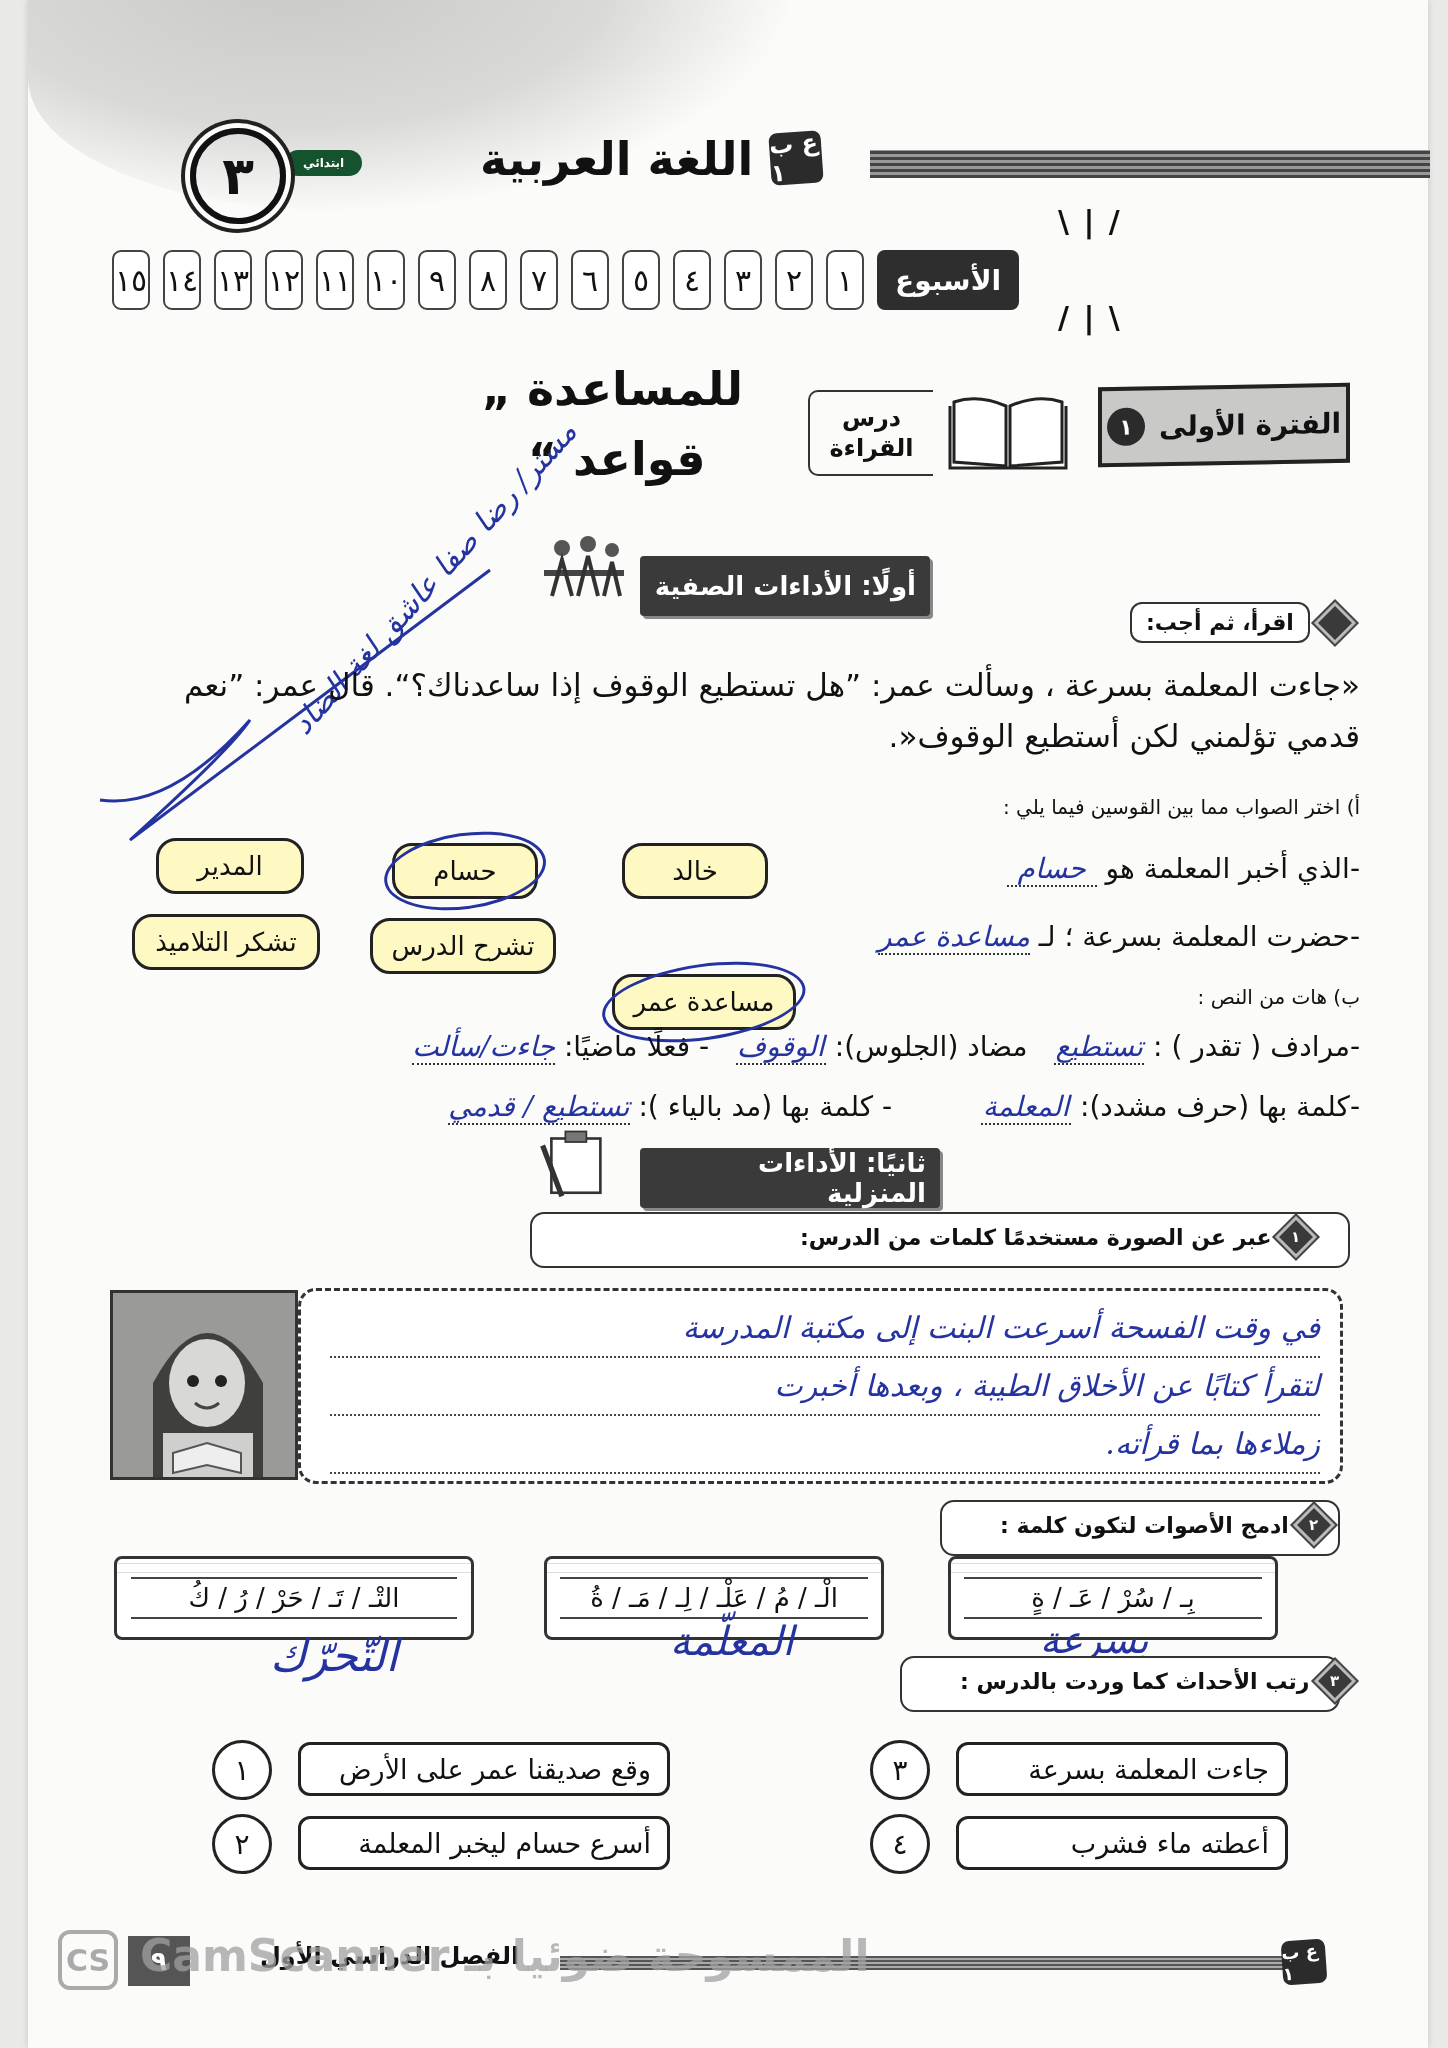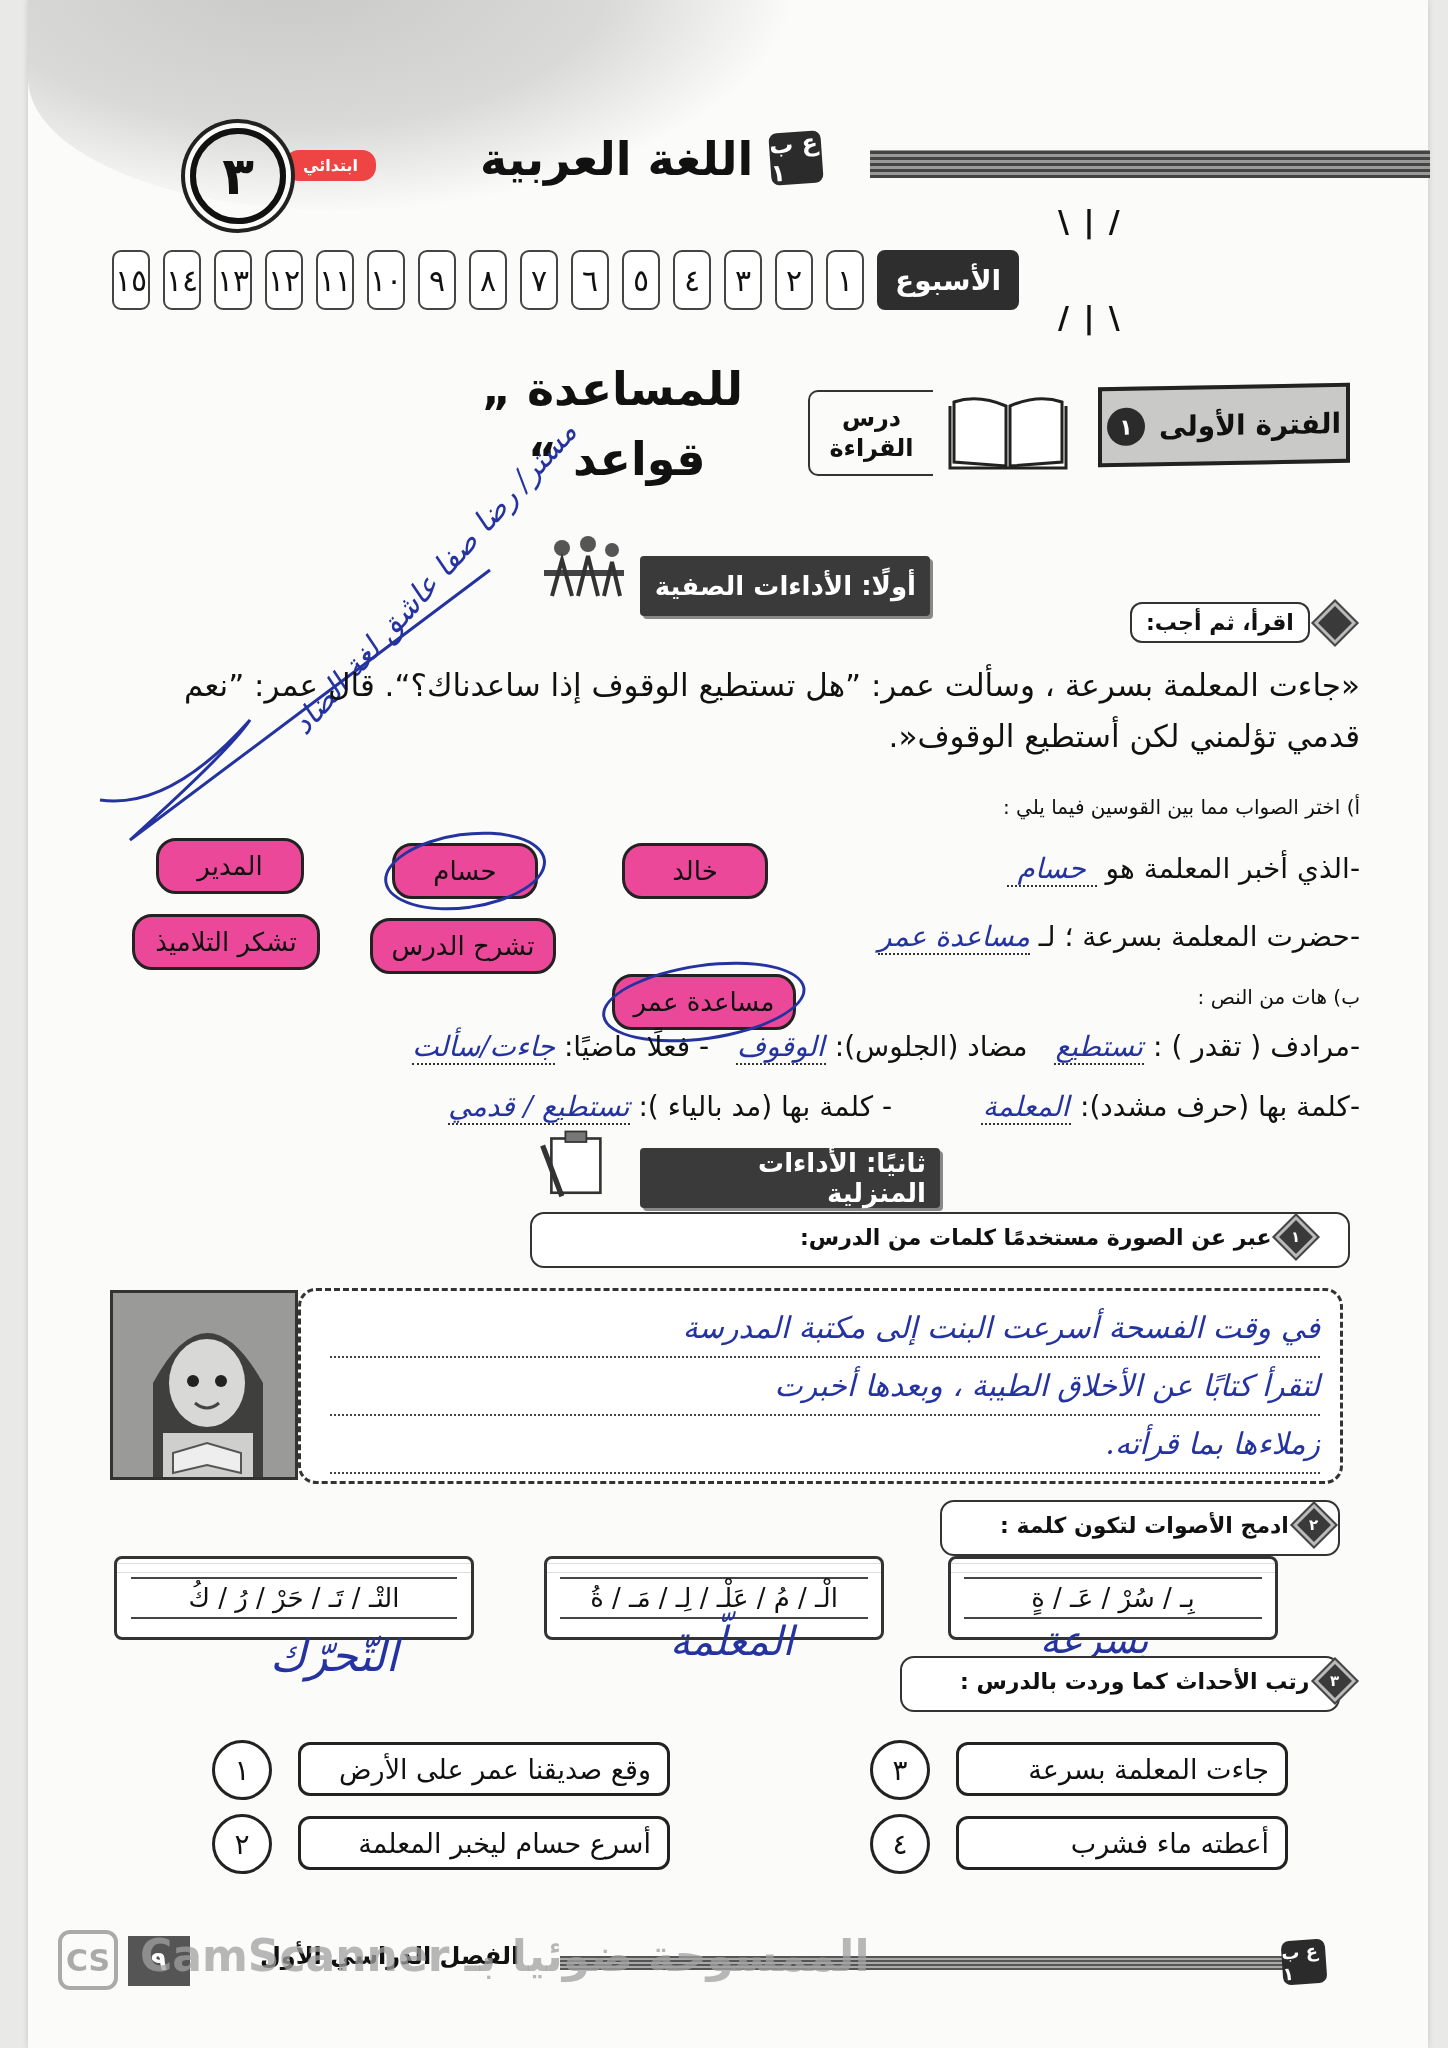--- a/index.html
+++ b/index.html
@@ -23,21 +23,21 @@
   .abs { position: absolute; }
   .rtl { direction: rtl; }
 
   
   .header-bar { left: 870px; top: 150px; width: 560px; height: 28px;
     background: repeating-linear-gradient(0deg,#444 0 3px,#999 3px 6px); }
   .logo-box { width: 52px; height: 52px; background: #2b2b2b; border-radius: 8px; color:#fff;
     display:flex; align-items:center; justify-content:center; font-size: 24px; font-weight:bold;
     transform: rotate(-4deg); }
   .title { left: 480px; top: 132px; font-size: 46px; font-weight: bold; }
-  .level-pill { left: 285px; top: 150px; background:#ef4444; color:#fff; font-size: 16px; font-weight:bold;
+  .level-pill { left: 285px; top: 150px; background:#14532d; color:#fff; font-size: 12px; font-weight:bold;
     padding: 6px 18px; border-radius: 14px; }
   .grade-circle { left: 190px; top: 128px; width: 96px; height: 96px; border-radius: 50%;
     border: 6px solid #111; display:flex; align-items:center; justify-content:center;
     font-size: 52px; font-weight:bold; box-shadow: 0 0 0 5px #fbfbf9, 0 0 0 9px #222; }
 
   
   .weeks { left: 112px; top: 250px; display:flex; flex-direction: row-reverse; gap: 13px; }
   .week-label { background:#2e2e2e; color:#fff; font-size: 28px; font-weight:bold;
     padding: 10px 18px; border-radius: 8px; height: 60px; display:flex; align-items:center; }
   .week-box { width: 38px; height: 60px; border: 2.5px solid #444; border-radius: 9px;
@@ -71,21 +71,21 @@
   .diamond span { transform: rotate(-45deg); color:#fff; font-size: 15px; }
   .q-box { border: 2px solid #333; border-radius: 12px; padding: 6px 14px; background:#fff; }
 
   .passage { left: 120px; top: 660px; width: 1240px; font-size: 31px; line-height: 1.65; text-align: right; }
 
   .sub-q { font-size: 20px; font-weight: normal; }
   .line-q { font-size: 28px; }
   .hand { color: #2433a0; font-family: "DejaVu Serif", serif; font-style: italic; }
   .dots { border-bottom: 2px dotted #333; display:inline-block; min-width: 90px; text-align:center; }
 
-  .opt { height: 56px; border: 3px solid #222; border-radius: 20px; background:#ec4899; font-size: 26px;
+  .opt { height: 56px; border: 3px solid #222; border-radius: 20px; background:#fef9c3; font-size: 26px;
     display:flex; align-items:center; justify-content:center; padding: 0 18px; }
   .circled { position: relative; }
   .circled::after { content:""; position:absolute; left: 50%; top: 50%; width: 112%; height: 140%;
     transform: translate(-50%,-50%) rotate(-8deg); border: 3px solid #2433a0; border-radius: 50%; }
 
   .picture-frame { left: 110px; top: 1290px; width: 188px; height: 190px; background: #8a8a88;
     border: 3px solid #333; overflow:hidden; }
   .wavy-box { left: 298px; top: 1288px; width: 1045px; height: 196px; border: 3px solid #333;
     border-radius: 18px; background:#fff; border-style: dashed; }
   .write-lines { left: 330px; top: 1300px; width: 990px; font-size: 30px; line-height: 56px; text-align:right; }

